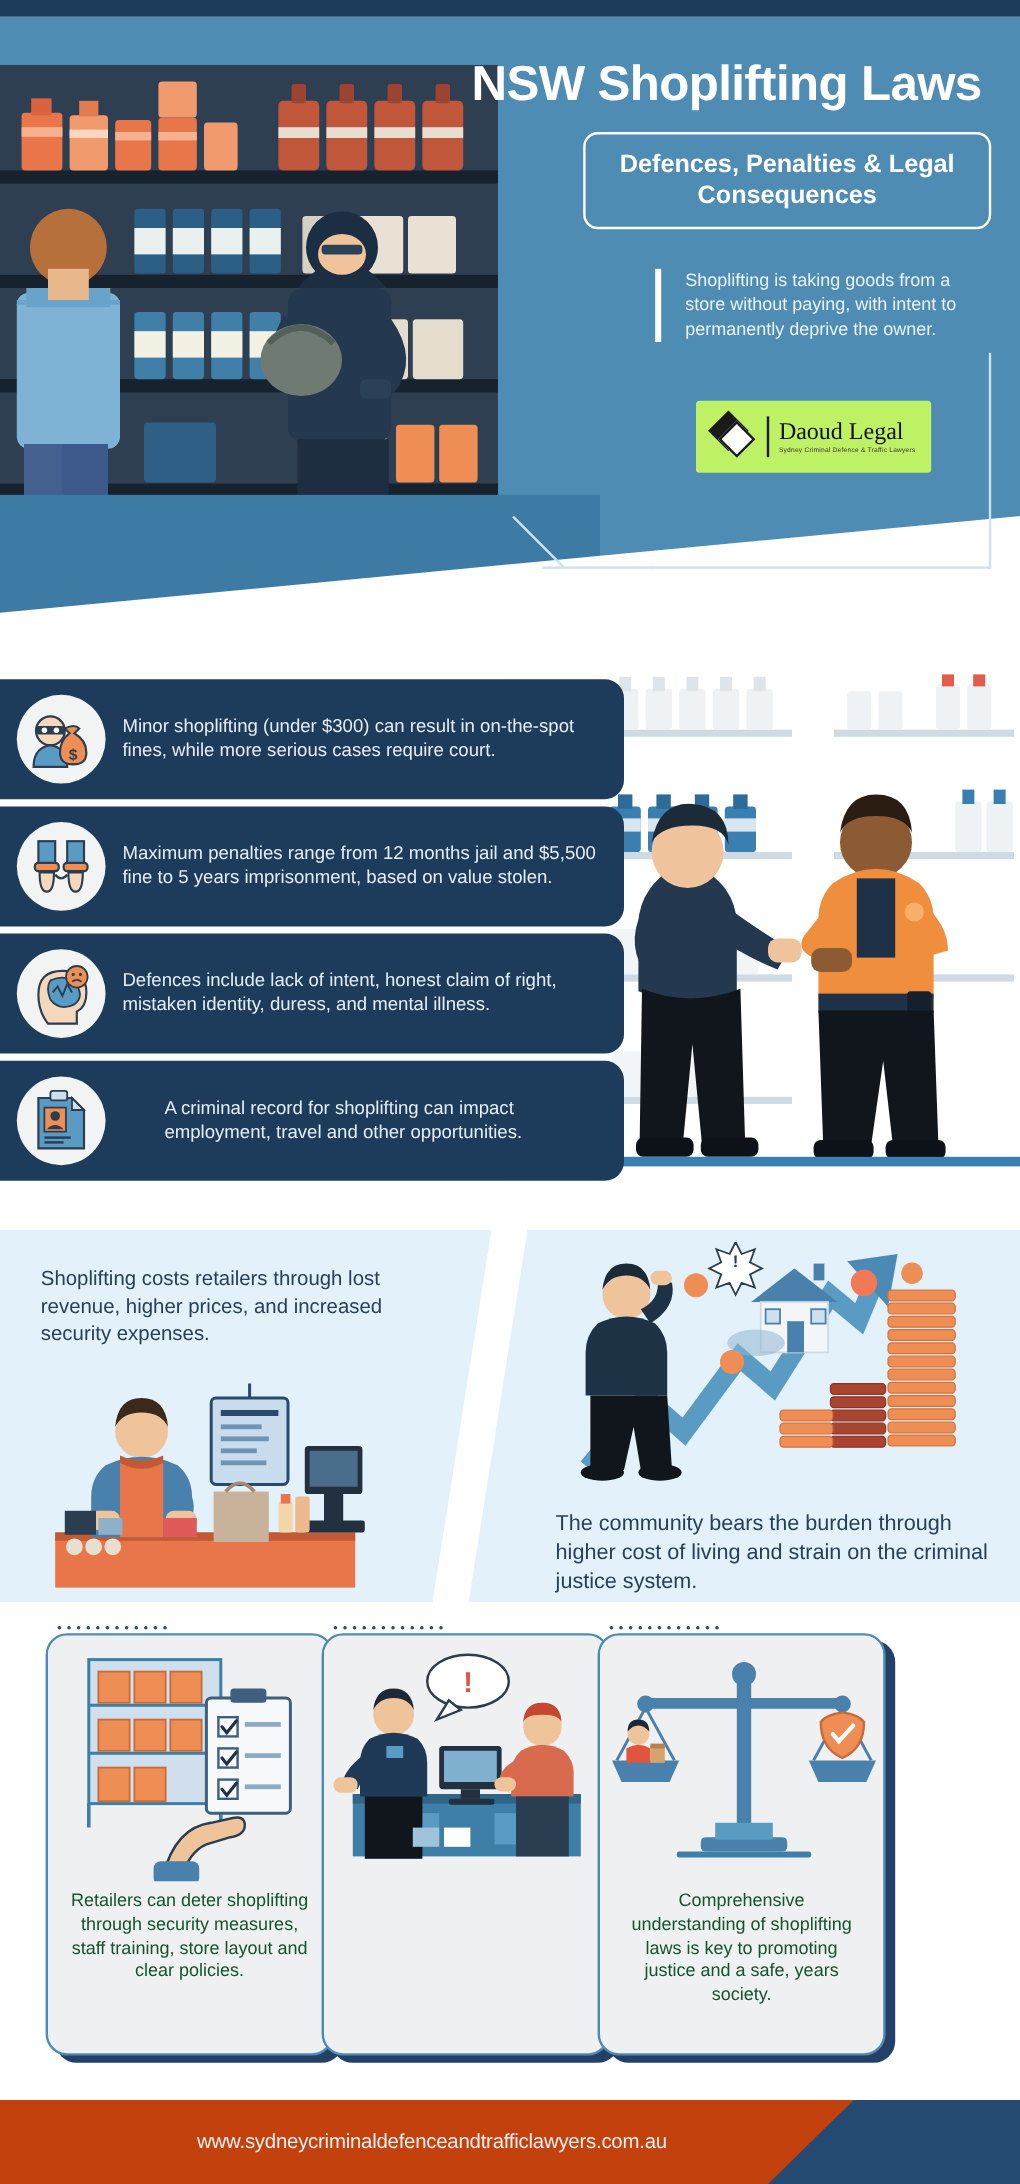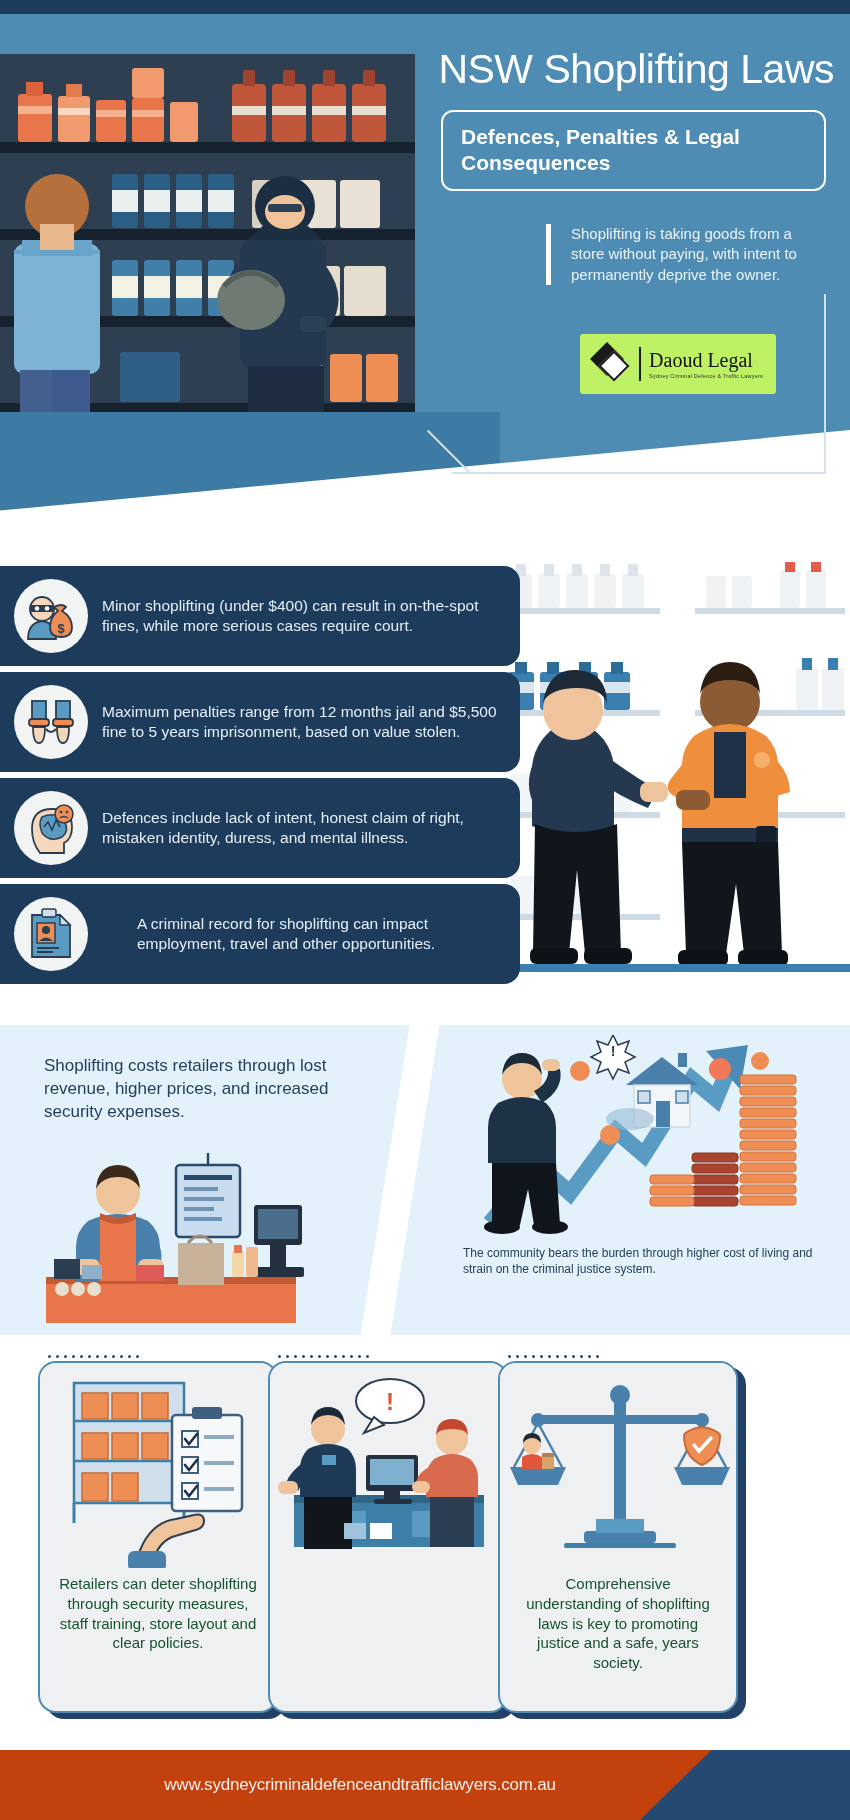--- a/index.html
+++ b/index.html
@@ -20,28 +20,28 @@
     background:#ffffff;
     clip-path: polygon(0 100%, 0 62%, 100% 0%, 100% 100%);
   }
   .hero-lower-left {
     position:absolute; left:0; bottom:28px; width:500px; height:120px;
     background:#3d7ba5;
     clip-path: polygon(0 0, 100% 0, 100% 55%, 0 100%);
   }
   .hero-title {
     position:absolute; top:32px; left:0; width:850px;
-    text-align:right; padding-right:16px;
-    color:#fff; font-size:41px; font-weight:normal; letter-spacing:-0.5px;
+    text-align:right; padding-right:32px;
+    color:#fff; font-size:41px; font-weight:bold; letter-spacing:-0.5px;
   }
   .hero-sub-box {
-    position:absolute; top:96px; right:24px; width:385px;
+    position:absolute; top:96px; right:24px; width:340px;
     border:2px solid #ffffff; border-radius:12px;
     padding:12px 18px 14px 18px;
-    color:#ffffff; font-size:21px; font-weight:bold; line-height:1.22; 
+    color:#ffffff; font-size:21px; font-weight:bold; line-height:1.22; text-align:center;
   }
   .hero-desc {
     position:absolute; top:210px; right:24px; width:280px;
     padding-left:20px; border-left:5px solid #ffffff;
     color:#eaf3f9; font-size:15px; line-height:1.36;
   }
   .hero-hook {
     position:absolute; top:280px; right:24px; width:284px; height:180px;
     border-right:2px solid #cfe2ee; border-bottom:2px solid #cfe2ee;
     border-radius:0 0 0 0;
@@ -85,26 +85,26 @@
   }
   .bullet-text { color:#e6eef5; font-size:15.5px; line-height:1.3; padding:0 16px 0 14px; }
 
   
   .cost { position:absolute; top:1025px; left:0; width:850px; height:310px; background:#e3f1fa; }
   .cost-split {
     position:absolute; left:385px; top:0; width:30px; height:310px;
     background:#ffffff; transform:skewX(-9deg);
   }
   .cost-left-text {
-    position:absolute; left:44px; top:30px; width:320px;
+    position:absolute; left:34px; top:30px; width:320px;
     color:#25405a; font-size:17px; line-height:1.34;
   }
   .cost-right-text {
-    position:absolute; left:463px; top:220px; width:370px;
-    color:#25405a; font-size:12px; line-height:1.34;
+    position:absolute; left:463px; top:232px; width:370px;
+    color:#25405a; font-size:18px; line-height:1.34;
   }
 
   
   .cards { position:absolute; top:1335px; left:0; width:850px; height:415px; background:#ffffff; }
   .card-wrap { position:absolute; top:26px; width:250px; height:360px; }
   .card-shadow {
     position:absolute; left:8px; top:6px; width:240px; height:352px;
     background:#234168; border-radius:18px;
   }
   .card {
@@ -374,21 +374,21 @@
         <svg width="62" height="62" viewBox="0 0 62 62">
           <circle cx="22" cy="24" r="12" fill="#f5d8bb" stroke="#2b3d50" stroke-width="1.8"></circle>
           <rect x="10" y="20" width="24" height="7" rx="2" fill="#2b3d50"></rect>
           <circle cx="17" cy="23.5" r="2.3" fill="#fff"></circle>
             <circle cx="27" cy="23.5" r="2.3" fill="#fff"></circle>
           <path d="M8 54 q0 -16 14 -18 q14 2 14 18 z" fill="#5a9bc4" stroke="#2b3d50" stroke-width="1.8"></path>
           <path d="M34 22 q8 -4 12 0 l-4 4 q10 6 10 16 q0 10 -11 10 q-11 0 -11 -10 q0 -10 8 -16 z" fill="#ef8e54" stroke="#2b3d50" stroke-width="1.8"></path>
           <text x="41" y="48" font-size="13" font-weight="bold" fill="#2b3d50" text-anchor="middle" font-family="Liberation Sans, sans-serif">$</text>
         </svg>
       </div>
-      <div class="bullet-text">Minor shoplifting (under $400) can result in on-the-spot fines, while more serious cases require court.</div>
+      <div class="bullet-text">Minor shoplifting (under $300) can result in on-the-spot fines, while more serious cases require court.</div>
     </div>
 
     <div class="bullet-row" style="top:112px;">
       <div class="bullet-icon">
         <svg width="62" height="62" viewBox="0 0 62 62">
           <rect x="12" y="10" width="14" height="20" fill="#5a9bc4" stroke="#2b3d50" stroke-width="1.8"></rect>
           <rect x="36" y="10" width="14" height="20" fill="#5a9bc4" stroke="#2b3d50" stroke-width="1.8"></rect>
           <rect x="9" y="28" width="20" height="7" rx="3" fill="#ef8e54" stroke="#2b3d50" stroke-width="1.8"></rect>
           <rect x="33" y="28" width="20" height="7" rx="3" fill="#ef8e54" stroke="#2b3d50" stroke-width="1.8"></rect>
           <path d="M13 36 q0 16 6 16 q6 0 6 -16 z" fill="#f5d8bb" stroke="#2b3d50" stroke-width="1.8"></path>

